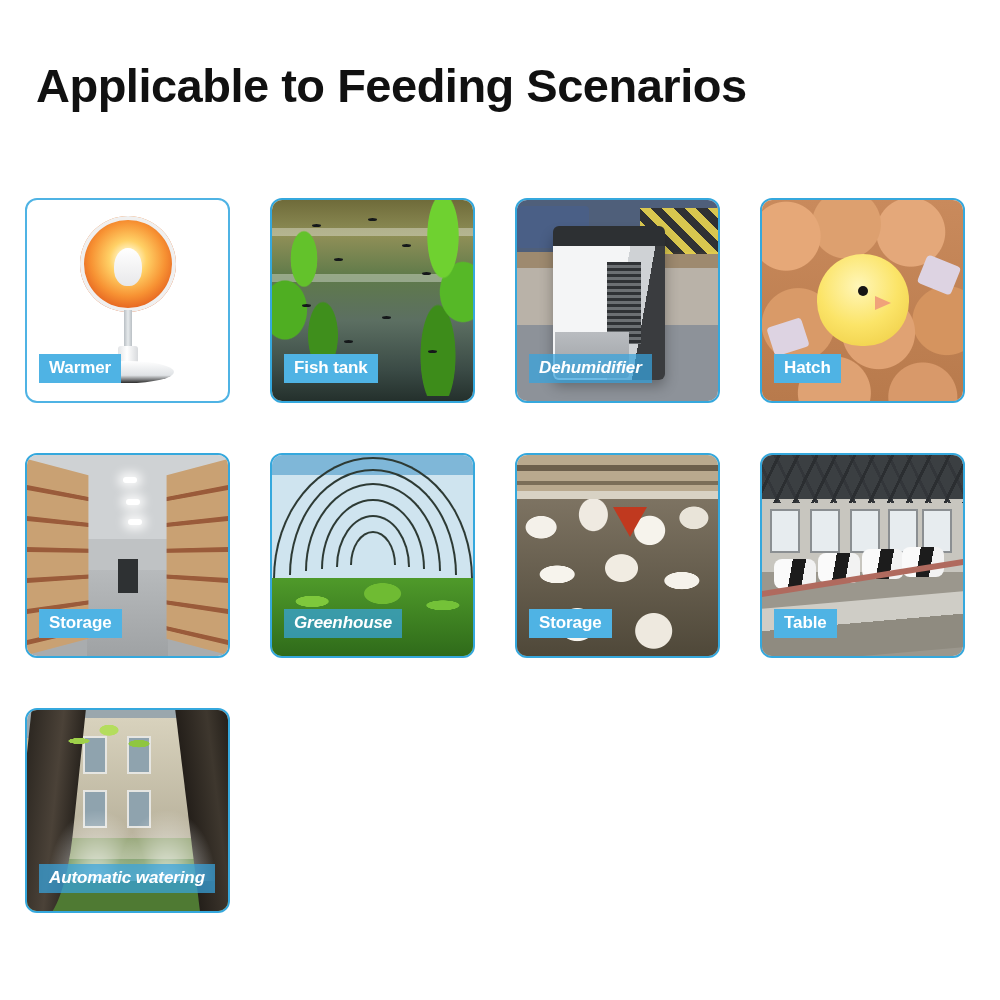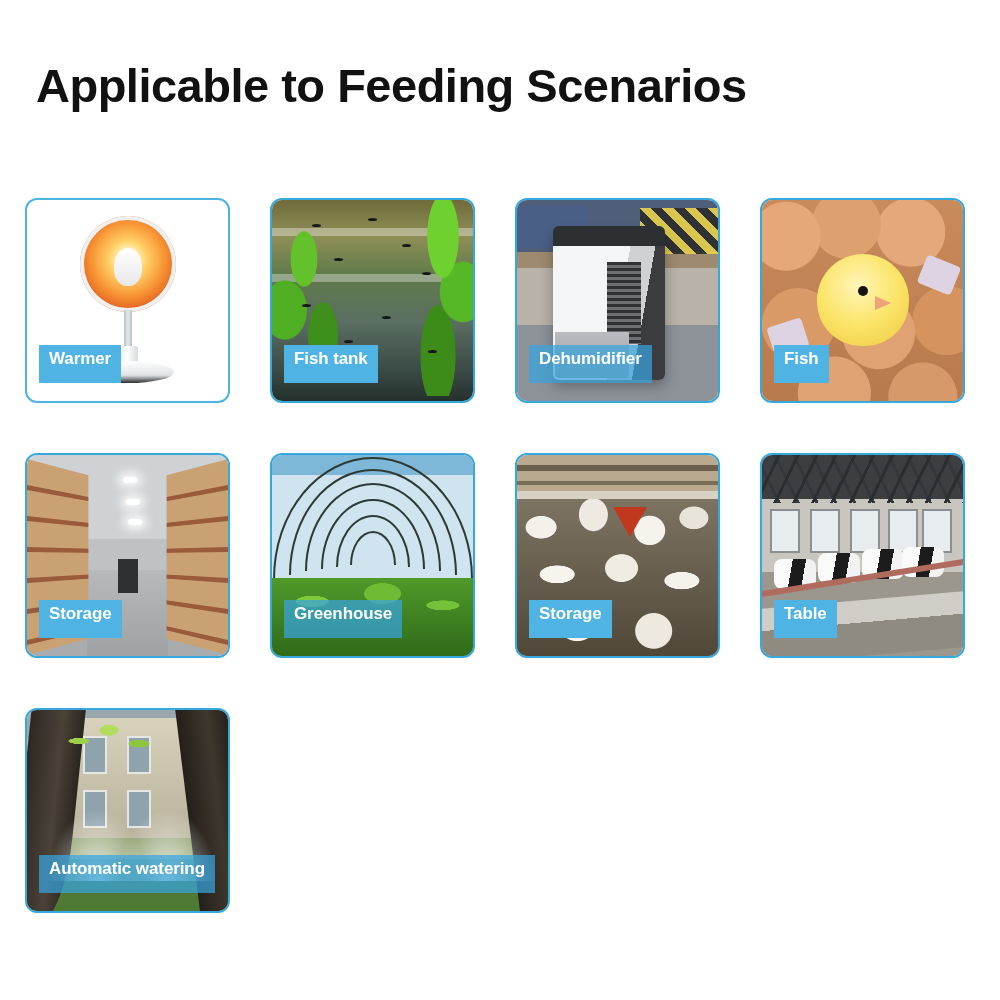--- a/index.html
+++ b/index.html
@@ -55,31 +55,31 @@
   }
   .cell.plain {
     background: #ffffff;
     border-color: #4fb3e4;
   }
 
   .badge {
     position: absolute;
     left: 12px;
     bottom: 18px;
-    padding: 4px 10px 14px 10px;
+    padding: 4px 10px 5px 10px;
     background: #4fb3e4;
     color: #ffffff;
     font-size: 17px;
     font-weight: bold;
     line-height: 1.15;
     white-space: nowrap;
     letter-spacing: -0.1px;
     z-index: 5;
   }
-  .badge.translucent { background: rgba(56,163,222,0.72); }
+  .badge.translucent { background: rgba(56,163,222,0.72); font-style: italic; }
   .badge.wide {
     left: 10px;
     right: -8px;
     padding-left: 14px;
   }
 
   
   .scene { position: absolute; inset: 0; }
 
   
@@ -243,21 +243,21 @@
   <div class="cell">
     <div class="cell-clip">
       <div class="scene eggs">
         <div class="shell" style="left:8px;top:122px;transform:rotate(-18deg)"></div>
         <div class="shell" style="right:6px;top:60px;transform:rotate(22deg)"></div>
         <div class="chick"></div>
         <div class="chick-eye"></div>
         <div class="chick-beak"></div>
       </div>
     </div>
-    <div class="badge">Fish</div>
+    <div class="badge">Hatch</div>
   </div>
 
   <div class="cell">
     <div class="cell-clip">
       <div class="scene wh">
         <div class="wh-floor"></div>
         <div class="rack-l"></div>
         <div class="rack-r"></div>
         <div class="wh-light" style="left:96px;top:22px"></div>
         <div class="wh-light" style="left:99px;top:44px"></div>

